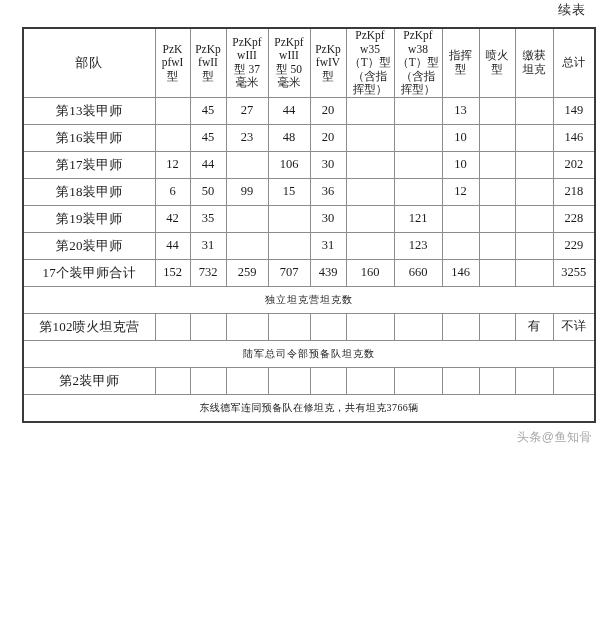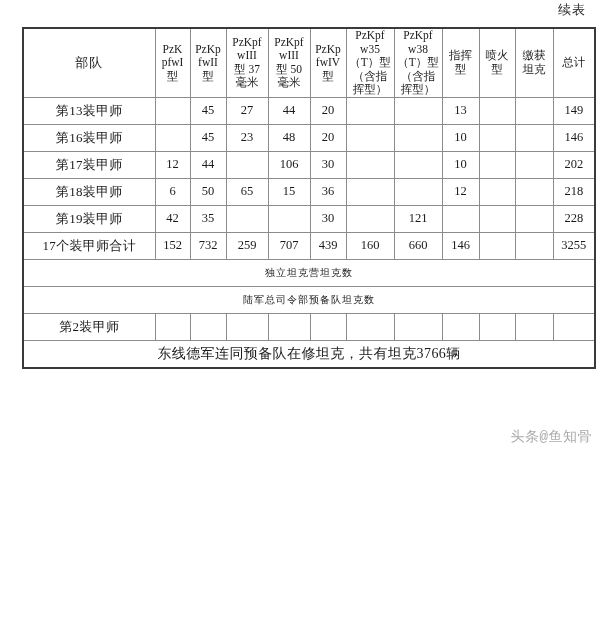--- a/index.html
+++ b/index.html
@@ -65,36 +65,36 @@
   }
   .section td{
     height:29px;
     font-size:10px;
     letter-spacing:1px;
     border-left:2px solid #3a3a3a;
     border-right:2px solid #3a3a3a;
   }
   .footnote td{
     height:30px;
-    font-size:14px;
+    font-size:10px;
     letter-spacing:0.4px;
     border-left:2px solid #3a3a3a;
     border-right:2px solid #3a3a3a;
     border-bottom:2px solid #3a3a3a;
     margin-left:24px;
   }
   .v-stack{
     display:block;
   }
   .watermark{
     position:absolute;
     right:8px;bottom:2px;
-    font-size:14px;
+    font-size:12px;
     color:#9a9a9a;
-    font-family:Liberation Mono, monospace;
+    font-family:Liberation Sans, sans-serif;
     letter-spacing:0.5px;
     opacity:.85;
   }
 </style>
 </head>
 <body>
 
 <div id="page">
 
   <div class="cont-label">续表</div>
@@ -215,21 +215,21 @@
           <td class="num"></td>
           <td class="num">10</td>
           <td class="num"></td>
           <td class="num"></td>
           <td class="num">202</td>
         </tr>
         <tr>
           <td class="unit">第18装甲师</td>
           <td class="num">6</td>
           <td class="num">50</td>
-          <td class="num">65</td>
+          <td class="num">99</td>
           <td class="num">15</td>
           <td class="num">36</td>
           <td class="num"></td>
           <td class="num"></td>
           <td class="num">12</td>
           <td class="num"></td>
           <td class="num"></td>
           <td class="num">218</td>
         </tr>
         <tr>
@@ -238,38 +238,66 @@
           <td class="num">35</td>
           <td class="num"></td>
           <td class="num"></td>
           <td class="num">30</td>
           <td class="num"></td>
           <td class="num">121</td>
           <td class="num"></td>
           <td class="num"></td>
           <td class="num"></td>
           <td class="num">228</td>
+        </tr>
+        <tr>
+          <td class="unit">第20装甲师</td>
+          <td class="num">44</td>
+          <td class="num">31</td>
+          <td class="num"></td>
+          <td class="num"></td>
+          <td class="num">31</td>
+          <td class="num"></td>
+          <td class="num">123</td>
+          <td class="num"></td>
+          <td class="num"></td>
+          <td class="num"></td>
+          <td class="num">229</td>
         </tr>
         <tr>
           <td class="unit">17个装甲师合计</td>
           <td class="num">152</td>
           <td class="num">732</td>
           <td class="num">259</td>
           <td class="num">707</td>
           <td class="num">439</td>
           <td class="num">160</td>
           <td class="num">660</td>
           <td class="num">146</td>
           <td class="num"></td>
           <td class="num"></td>
           <td class="num">3255</td>
         </tr>
         <tr class="section">
           <td colspan="12">独立坦克营坦克数</td>
         </tr>
+        <tr>
+          <td class="unit">第102喷火坦克营</td>
+          <td class="num"></td>
+          <td class="num"></td>
+          <td class="num"></td>
+          <td class="num"></td>
+          <td class="num"></td>
+          <td class="num"></td>
+          <td class="num"></td>
+          <td class="num"></td>
+          <td class="num"></td>
+          <td class="num">有</td>
+          <td class="num">不详</td>
+        </tr>
         <tr class="section">
           <td colspan="12">陆军总司令部预备队坦克数</td>
         </tr>
         <tr>
           <td class="unit">第2装甲师</td>
           <td class="num"></td>
           <td class="num"></td>
           <td class="num"></td>
           <td class="num"></td>
           <td class="num"></td>

